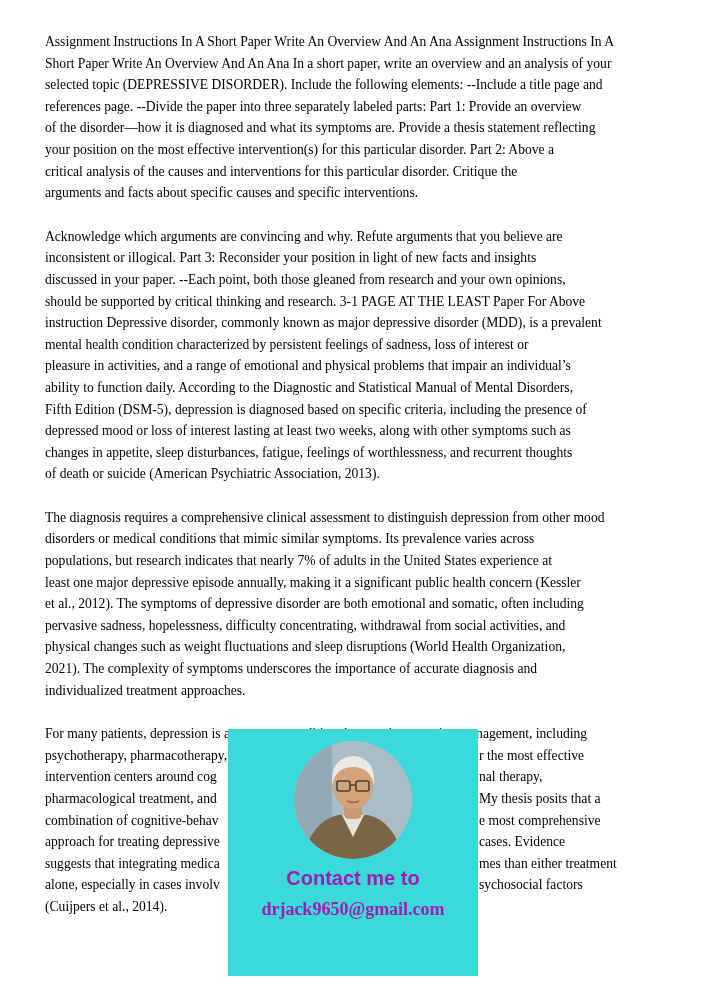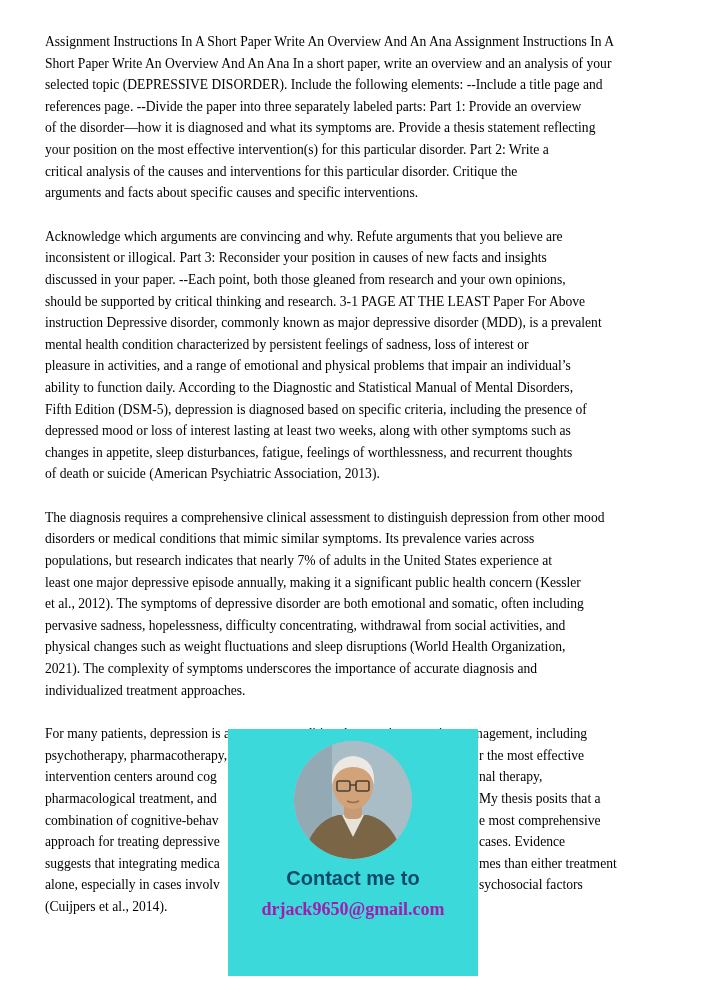--- a/index.html
+++ b/index.html
@@ -48,48 +48,48 @@
     border-radius: 50%;
     overflow: hidden;
     margin: 12px auto 0;
     background: #a9bdc6;
   }
   .overlay-heading {
     font-family: "Liberation Sans", sans-serif;
     font-weight: 700;
     font-size: 20px;
     line-height: 25px;
-    color: #0c4a6e;
+    color: #a21caf;
     margin-top: 7px;
   }
   .overlay-email {
     font-family: "Liberation Serif", serif;
     font-weight: 700;
     font-size: 18px;
     color: #a21caf;
     margin-top: 8px;
   }
 </style>
 </head>
 <body>
 
 <div class="doc">
     <div class="paragraph">
       <div class="line"><span class="frag-left">Assignment Instructions In A Short Paper Write An Overview And An Ana Assignment Instructions In A</span></div>
       <div class="line"><span class="frag-left">Short Paper Write An Overview And An Ana In a short paper, write an overview and an analysis of your</span></div>
       <div class="line"><span class="frag-left">selected topic (DEPRESSIVE DISORDER). Include the following elements: --Include a title page and</span></div>
       <div class="line"><span class="frag-left">references page. --Divide the paper into three separately labeled parts: Part 1: Provide an overview</span></div>
       <div class="line"><span class="frag-left">of the disorder—how it is diagnosed and what its symptoms are. Provide a thesis statement reflecting</span></div>
-      <div class="line"><span class="frag-left">your position on the most effective intervention(s) for this particular disorder. Part 2: Write a</span></div>
+      <div class="line"><span class="frag-left">your position on the most effective intervention(s) for this particular disorder. Part 2: Above a</span></div>
       <div class="line"><span class="frag-left">critical analysis of the causes and interventions for this particular disorder. Critique the</span></div>
       <div class="line"><span class="frag-left">arguments and facts about specific causes and specific interventions.</span></div>
     </div>
     <div class="paragraph">
       <div class="line"><span class="frag-left">Acknowledge which arguments are convincing and why. Refute arguments that you believe are</span></div>
-      <div class="line"><span class="frag-left">inconsistent or illogical. Part 3: Reconsider your position in causes of new facts and insights</span></div>
+      <div class="line"><span class="frag-left">inconsistent or illogical. Part 3: Reconsider your position in light of new facts and insights</span></div>
       <div class="line"><span class="frag-left">discussed in your paper. --Each point, both those gleaned from research and your own opinions,</span></div>
       <div class="line"><span class="frag-left">should be supported by critical thinking and research. 3-1 PAGE AT THE LEAST Paper For Above</span></div>
       <div class="line"><span class="frag-left">instruction Depressive disorder, commonly known as major depressive disorder (MDD), is a prevalent</span></div>
       <div class="line"><span class="frag-left">mental health condition characterized by persistent feelings of sadness, loss of interest or</span></div>
       <div class="line"><span class="frag-left">pleasure in activities, and a range of emotional and physical problems that impair an individual’s</span></div>
       <div class="line"><span class="frag-left">ability to function daily. According to the Diagnostic and Statistical Manual of Mental Disorders,</span></div>
       <div class="line"><span class="frag-left">Fifth Edition (DSM-5), depression is diagnosed based on specific criteria, including the presence of</span></div>
       <div class="line"><span class="frag-left">depressed mood or loss of interest lasting at least two weeks, along with other symptoms such as</span></div>
       <div class="line"><span class="frag-left">changes in appetite, sleep disturbances, fatigue, feelings of worthlessness, and recurrent thoughts</span></div>
       <div class="line"><span class="frag-left">of death or suicide (American Psychiatric Association, 2013).</span></div>

